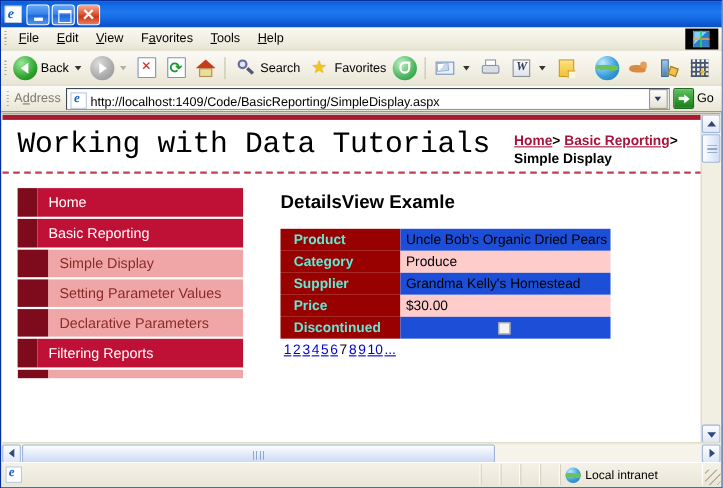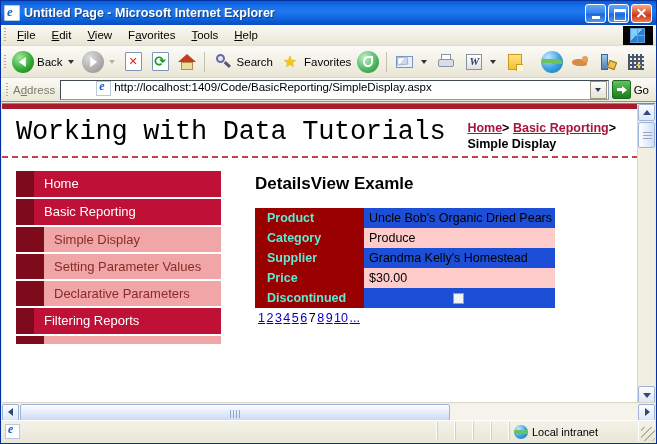--- a/index.html
+++ b/index.html
@@ -165,21 +165,21 @@
     height:24px;box-sizing:border-box;
     background:linear-gradient(180deg,#fbfaf6 0%,#f2f0e5 55%,#e9e6d6 100%);
     display:flex;align-items:center;padding:0 2px;
     border-bottom:1px solid #97907c;
   }
   .addr-label{color:#7d7a6b;font-size:11.5px;padding:0 5px 0 2px;white-space:nowrap;}
   .addr-label u{text-decoration:underline;}
   .addr-input{
     flex:1 1 auto;height:20px;box-sizing:border-box;
     background:#ffffff;border:1px solid #7f9db9;border-top-color:#404a52;border-left-color:#404a52;
-    display:flex;align-items:flex-start;overflow:hidden;padding-left:32px;
+    display:flex;align-items:flex-end;overflow:hidden;
   }
   .addr-ie{
     width:15px;height:15px;margin:0 3px;flex:0 0 auto;position:relative;
     background:#ffffff;border:1px solid #b9c9df;box-sizing:border-box;
   }
   .addr-ie:before{
     content:"e";position:absolute;left:2px;top:-3px;
     font-family:"Liberation Serif","DejaVu Serif",serif;
     font-style:italic;font-weight:bold;font-size:12px;color:#1b62c4;
   }
@@ -355,21 +355,20 @@
     background-position:right bottom;background-size:14px 14px;background-repeat:no-repeat;
   }
 </style>
 </head>
 <body>
 
 <div class="window">
 
   <div class="titlebar">
     <div class="title-icon"></div>
-    <div class="title-text">Untitled Page - Microsoft Internet Explorer</div>
     <div class="caption-btns">
       <div class="cbtn min">
           <i></i>
         </div>
       <div class="cbtn max">
           <i></i>
         </div>
       <div class="cbtn close">
           <i></i>
           <i></i>

